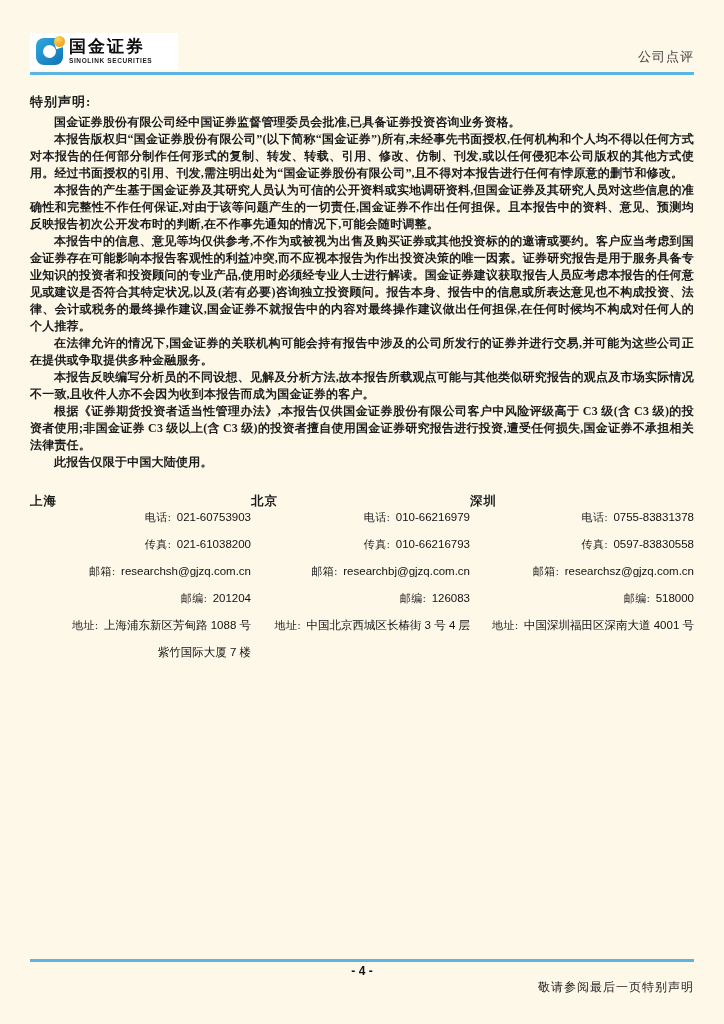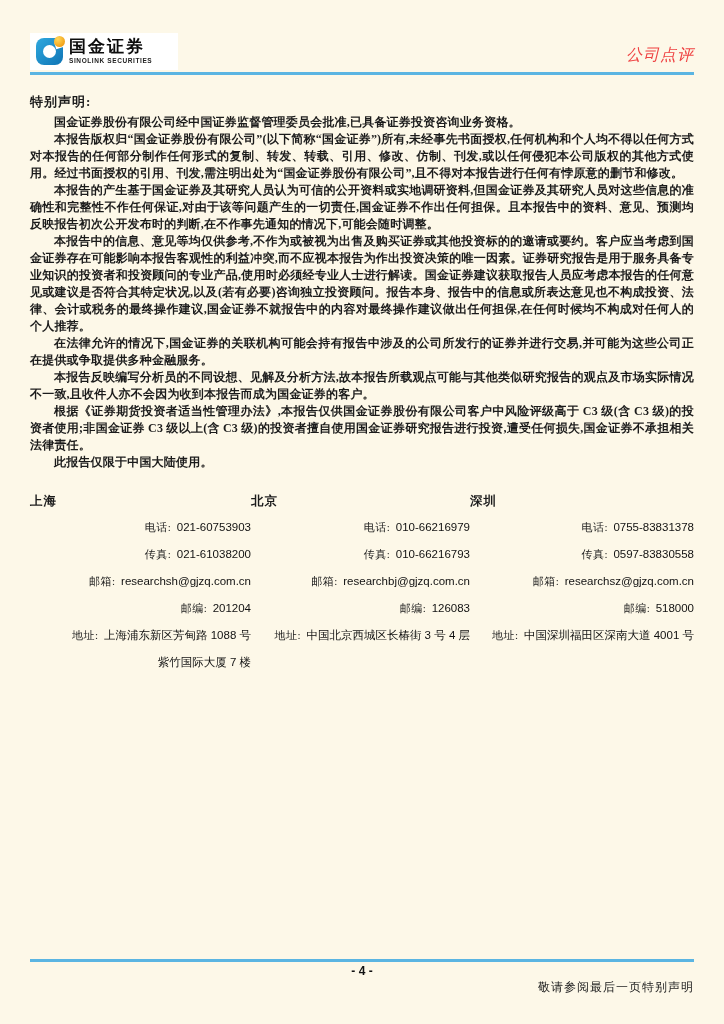--- a/index.html
+++ b/index.html
@@ -47,21 +47,21 @@
   .brand-cn {
     font-family: "Liberation Sans", "DejaVu Sans", sans-serif;
     font-size: 17px; font-weight: bold; letter-spacing: 2px; color: #0d0d0d;
   }
   .brand-en {
     font-family: "Liberation Sans", "DejaVu Sans", sans-serif;
     font-size: 6.5px; font-weight: bold; letter-spacing: 0.6px; color: #222;
     margin-top: 3px;
   }
   .doc-type {
-    font-size: 16px; font-style: italic; color: #ef4444;
+    font-size: 13px; color: #404040;
     padding-bottom: 4px; letter-spacing: 1px;
   }
 
   
   .content { margin-top: 18px; }
   .decl-title { font-size: 13px; font-weight: bold; letter-spacing: 1px; }
   .paragraphs { margin-top: 3px; font-weight: bold; }
   .paragraphs p {
     font-size: 12px; line-height: 17px;
     text-align: justify; text-indent: 2em;
@@ -69,21 +69,20 @@
   }
 
   
   .offices {
     margin-top: 22px;
     display: grid;
     grid-template-columns: 221px 219px 1fr;
   }
   .office-city {
     font-size: 12.5px; font-weight: bold; letter-spacing: 1px;
-    margin-bottom: 10px;
   }
   .office-row { display: flex; align-items: baseline; min-height: 27px; justify-content: flex-end; }
   .office-label {
     flex: 0 0 30px; font-size: 11px; color: #1b1b1b; letter-spacing: 0.5px;
   }
   .office-value {
     font-family: "Liberation Sans", "DejaVu Sans", sans-serif;
     font-size: 11.5px; color: #111; padding-left: 2px;
   }
 

